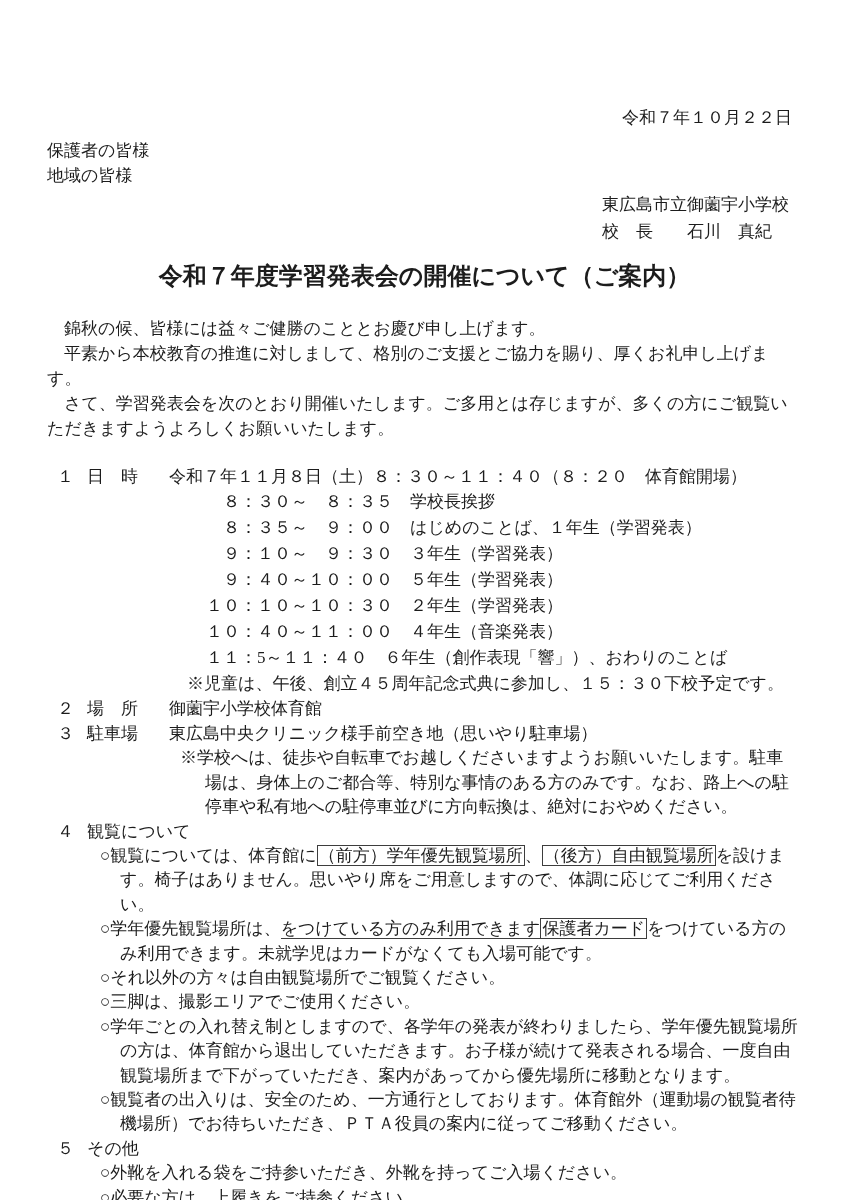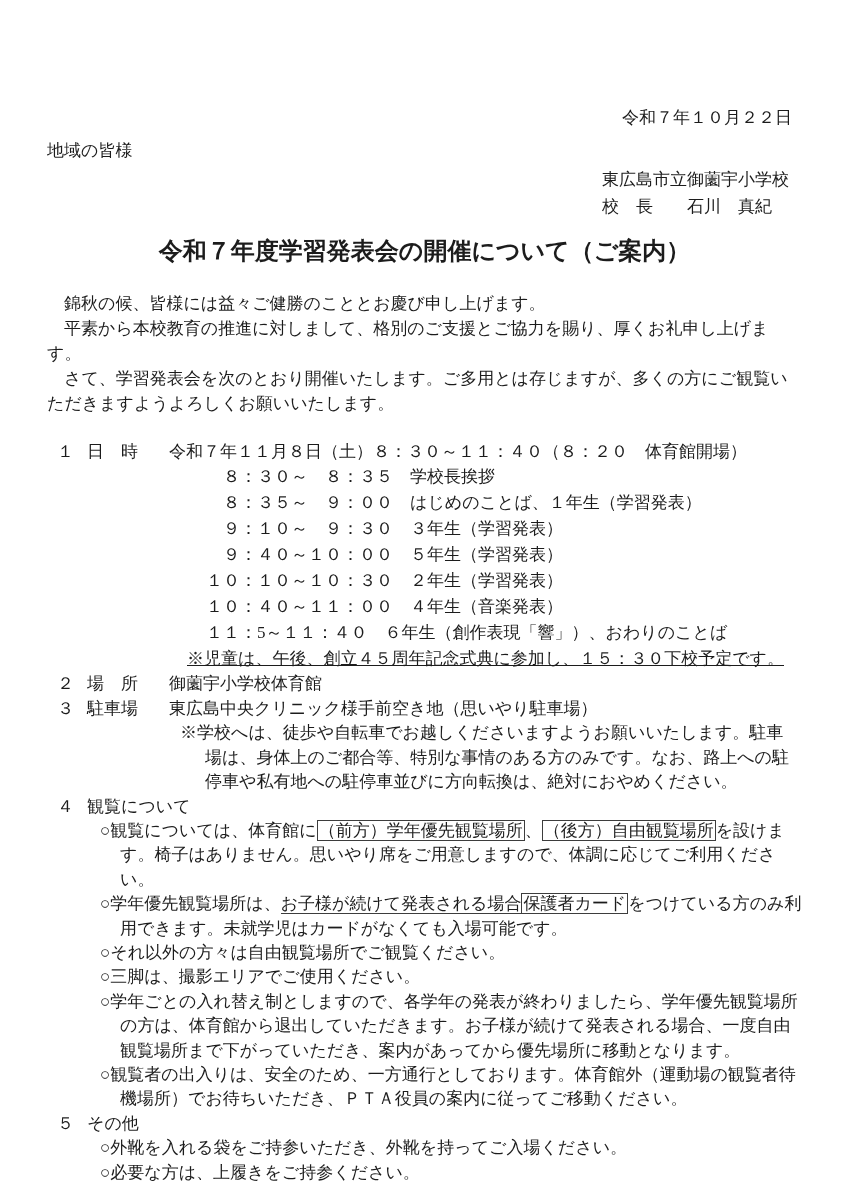--- a/index.html
+++ b/index.html
@@ -27,21 +27,21 @@
     font-weight:bold;
     line-height:28px;
   }
   .greeting { margin-top:26px; }
   .greeting p { margin:0; text-indent:0; }
   .sec-head { white-space:nowrap; }
   .sec-num { display:inline-block; width:30px; margin-left:10px; }
   .sec-label3 { display:inline-block; width:82px; }
   .sec-datetime { margin-top:23px; }
   .schedule { margin-left:159px; line-height:26px; }
-  .sched-note { margin-left:140px; line-height:26px;text-decoration:underline; }
+  .sched-note { margin-left:140px; line-height:26px; }
   .plain-sec { line-height:24.5px; }
   .parking-note {
     margin-left:158px; margin-right:2px;
     text-indent:-25px;
     line-height:24.5px;
   }
   .citem {
     padding-left:73px;
     text-indent:-20px;
     line-height:24.4px;
@@ -50,20 +50,21 @@
   .ulined { border-bottom:1.5px solid #3d3d3d; }
 </style>
 </head>
 <body>
 
 <div class="page">
 
   <div class="date-line">令和７年１０月２２日</div>
 
   <div class="recipients">
+    <div>保護者の皆様</div>
     <div>地域の皆様</div>
   </div>
 
   <div class="sender">
     <div>東広島市立御薗宇小学校</div>
     <div>校　長　　石川　真紀</div>
   </div>
 
   <h1 class="doc-title">令和７年度学習発表会の開催について（ご案内）</h1>
 
@@ -103,21 +104,21 @@
   </div>
 
   <div class="plain-sec">
     <div class="sec-head">
       <span class="sec-num">４</span><span>観覧について</span>
     </div>
     <div class="citem">
       <span>○観覧については、体育館に</span><span class="boxed">（前方）学年優先観覧場所</span><span>、</span><span class="boxed">（後方）自由観覧場所</span><span>を設けます。椅子はありません。思いやり席をご用意しますので、体調に応じてご利用ください。</span>
     </div>
     <div class="citem">
-      <span>○学年優先観覧場所は、</span><span class="ulined">お子様が続けて発表される場合</span><span class="boxed">保護者カード</span><span>をつけている方のみ利用できます。未就学児はカードがなくても入場可能です。</span>
+      <span>○学年優先観覧場所は、</span><span class="ulined">をつけている方のみ利用できます</span><span class="boxed">保護者カード</span><span>をつけている方のみ利用できます。未就学児はカードがなくても入場可能です。</span>
     </div>
     <div class="citem">○それ以外の方々は自由観覧場所でご観覧ください。</div>
     <div class="citem">○三脚は、撮影エリアでご使用ください。</div>
     <div class="citem">○学年ごとの入れ替え制としますので、各学年の発表が終わりましたら、学年優先観覧場所の方は、体育館から退出していただきます。お子様が続けて発表される場合、一度自由観覧場所まで下がっていただき、案内があってから優先場所に移動となります。</div>
     <div class="citem">○観覧者の出入りは、安全のため、一方通行としております。体育館外（運動場の観覧者待機場所）でお待ちいただき、ＰＴＡ役員の案内に従ってご移動ください。</div>
   </div>
 
   <div class="plain-sec">
     <div class="sec-head">
       <span class="sec-num">５</span><span>その他</span>

